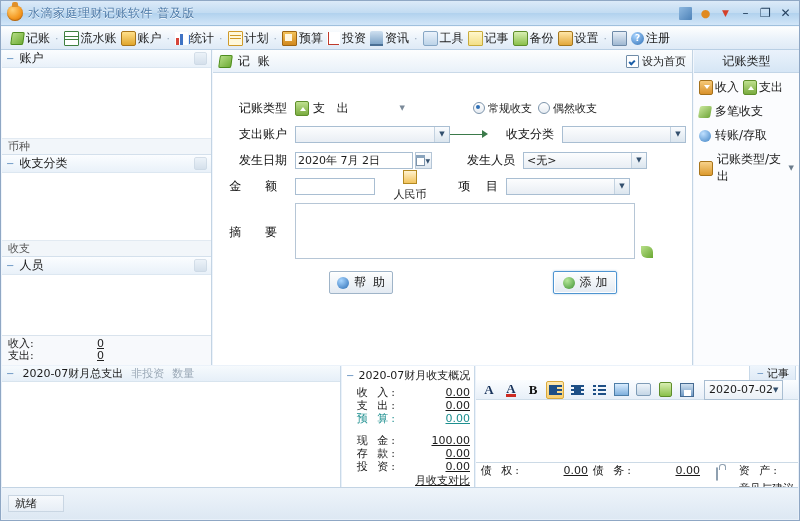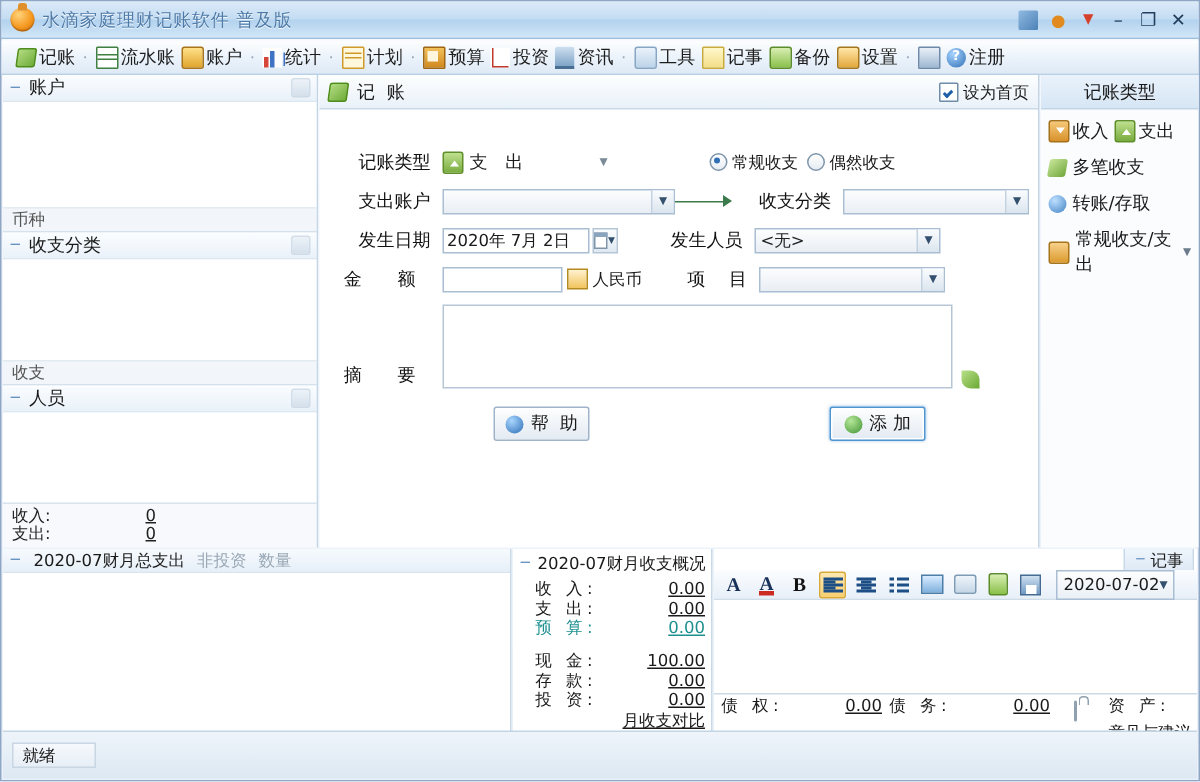--- a/index.html
+++ b/index.html
@@ -471,52 +471,52 @@
         </div>
         <span class="lab" style="width:62px;">收支分类</span>
         <div class="combo" style="width:124px;">
           <span></span>
           <span class="arw">▼</span>
         </div>
       </div>
 
       <div class="frow">
         <span class="lab">发生日期</span>
-        <div class="inp" style="width:98px;">
+        <div class="inp" style="width:118px;">
           <span>2020年 7月 2日</span>
         </div>
         <div class="cal-btn">
           <span class="cal-glyph"></span>
             <span style="font-size:6px;color:#33506e;padding-right:1px;">▼</span>
         </div>
         <div style="width:21px;"></div>
         <span class="lab" style="width:62px;">发生人员</span>
         <div class="combo" style="width:124px;">
           <span>&lt;无&gt;</span>
           <span class="arw">▼</span>
         </div>
       </div>
 
       <div class="frow">
         <span class="lab" style="letter-spacing:10px;padding-right:0;width:74px;">金 额</span>
         <div class="inp" style="width:80px;margin-left:8px;">
           <span></span>
         </div>
-        <div class="rmb" style="margin-left:3px;width:64px;">
+        <div class="rmb" style="margin-left:3px;width:64px;flex-direction:column;">
           <span class="rmb-ico"></span>
           <span>人民币</span>
         </div>
         <span class="lab" style="width:62px;letter-spacing:6px;padding-right:2px;">项 目</span>
         <div class="combo" style="width:124px;">
           <span></span>
           <span class="arw">▼</span>
         </div>
       </div>
 
-      <div style="display:flex;align-items:flex-end;margin-top:6px;">
+      <div style="display:flex;align-items:center;margin-top:6px;">
         <span class="lab" style="letter-spacing:10px;padding-right:0;width:74px;padding-top:2px;">摘 要</span>
         <div class="ta" style="margin-left:8px;"></div>
         <span class="leaf" style="margin-top:42px;margin-left:6px;"></span>
       </div>
 
       <div class="btnrow">
         <div class="btn" style="margin-left:34px;font-family:Liberation Mono, monospace;">
           <span class="b-ico q"></span>
           <span>帮 助</span>
         </div>
@@ -544,21 +544,21 @@
       <div class="rp-row">
         <span class="ico-multi"></span>
         <span>多笔收支</span>
       </div>
       <div class="rp-row">
         <span class="ico-trans"></span>
         <span>转账/存取</span>
       </div>
       <div class="rp-row">
         <span class="ico-share"></span>
-        <span>常规收支/支出</span>
+        <span>记账类型/支出</span>
         <span style="font-size:7px;color:#6b7b8b;">▼</span>
       </div>
     </div>
   </div>
 
   <div class="bottom">
 
     <div class="bl">
       <div class="bl-hdr">
         <span class="exp">−</span>

